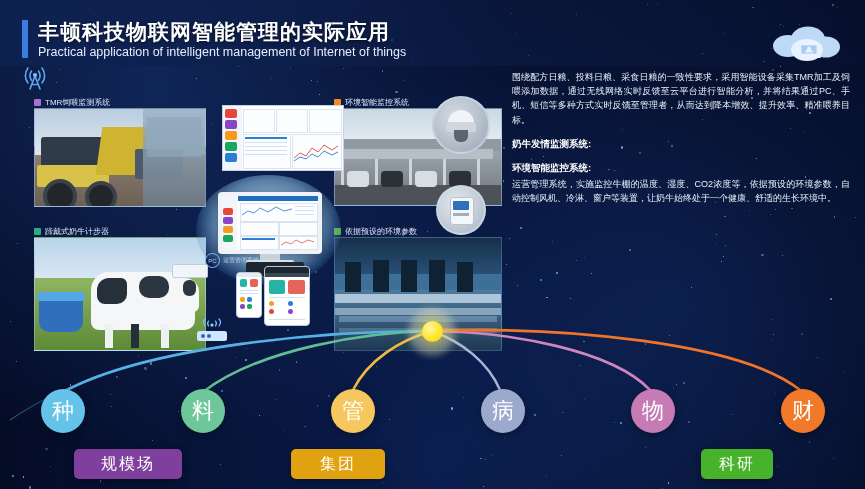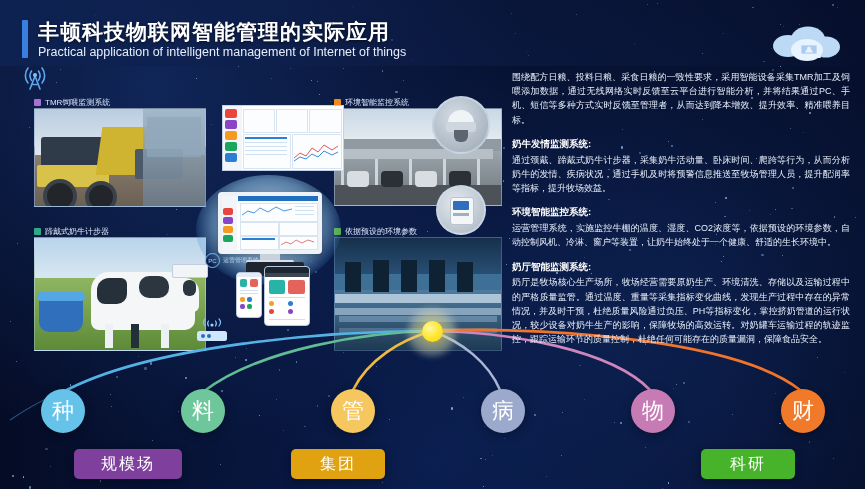--- a/index.html
+++ b/index.html
@@ -602,35 +602,30 @@
   <div class="node" style="left:781px;top:389px;background:#f07a2a;">
     <span>财</span>
     </div>
 
   <div class="chip" style="left:291px;top:449px;width:94px;background:#e0a211;">
     <span>集团</span>
     </div>
   <div class="chip" style="left:74px;top:449px;width:108px;background:#7e3f9d;">
     <span>规模场</span>
     </div>
-  <div class="chip" style="left:701px;top:449px;width:94px;background:#46b32a;">
+  <div class="chip" style="left:701px;top:449px;width:72px;background:#46b32a;">
     <span>科研</span>
     </div>
 
   <div class="txtcol">
     <div class="sec">
       <div class="sec-b">围绕配方日粮、投料日粮、采食日粮的一致性要求，采用智能设备采集TMR加工及饲喂添加数据，通过无线网络实时反馈至云平台进行智能分析，并将结果通过PC、手机、短信等多种方式实时反馈至管理者，从而达到降本增效、提升效率、精准喂养目标。</div>
     </div>
     <div class="sec">
       <div class="sec-h">奶牛发情监测系统:</div>
-      <div class="sec-b">通过颈戴、蹄戴式奶牛计步器，采集奶牛活动量、卧床时间、爬跨等行为，从而分析奶牛的发情、疾病状况，通过手机及时将预警信息推送至牧场管理人员，提升配润率等指标，提升牧场效益。</div>
     </div>
     <div class="sec">
       <div class="sec-h">环境智能监控系统:</div>
       <div class="sec-b">运营管理系统，实施监控牛棚的温度、湿度、CO2浓度等，依据预设的环境参数，自动控制风机、冷淋、窗户等装置，让奶牛始终处于一个健康、舒适的生长环境中。</div>
     </div>
-    <div class="sec">
-      <div class="sec-h">奶厅智能监测系统:</div>
-      <div class="sec-b">奶厅是牧场核心生产场所，牧场经营需要原奶生产、环境清洗、存储以及运输过程中的严格质量监管。通过温度、重量等采集指标变化曲线，发现生产过程中存在的异常情况，并及时干预，杜绝质量风险通过负压、PH等指标变化，掌控挤奶管道的运行状况，较少设备对奶牛生产的影响，保障牧场的高效运转。对奶罐车运输过程的轨迹监控，跟踪运输环节的质量控制，杜绝任何可能存在的质量漏洞，保障食品安全。</div>
-    </div>
   </div>
 
 </div>
 
 </body></html>

